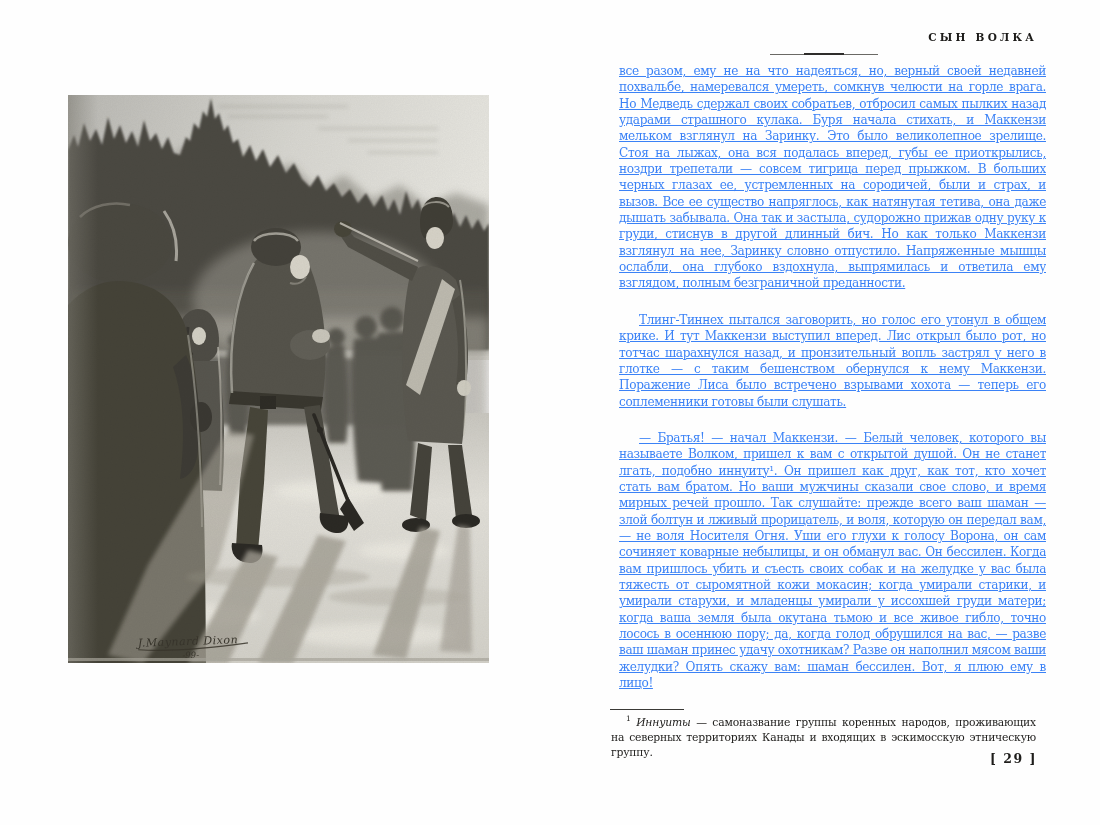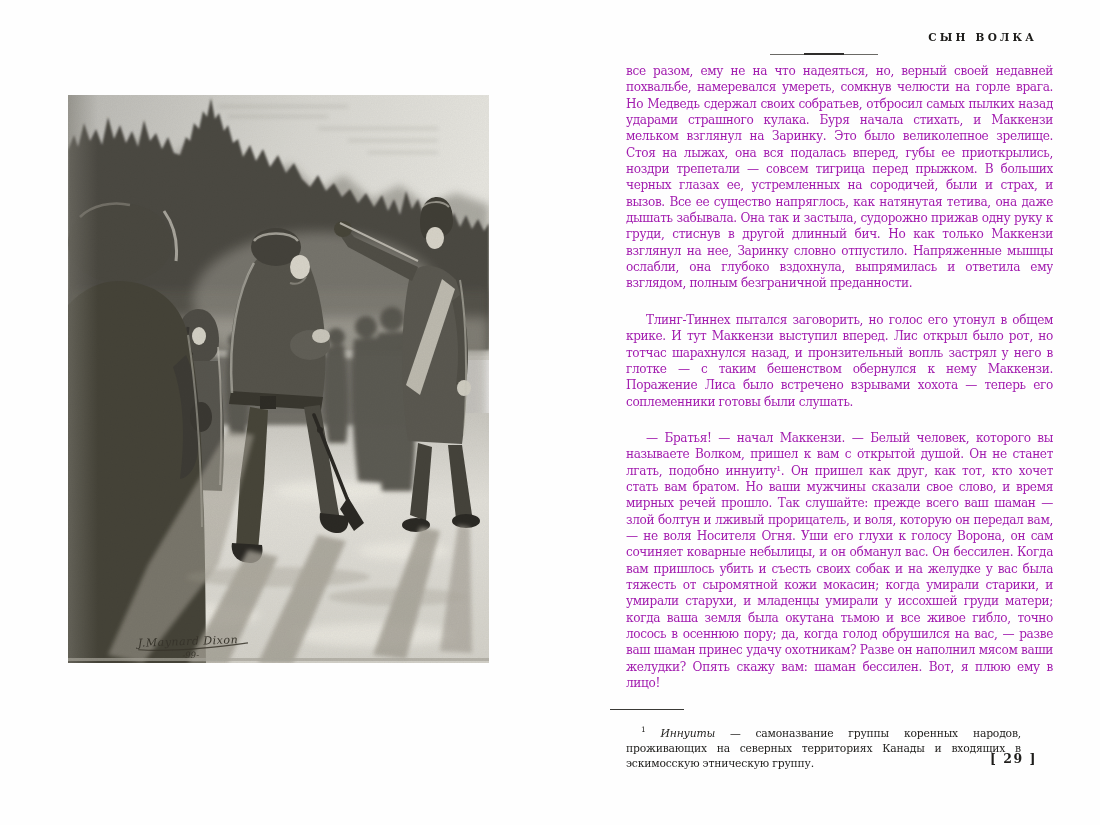--- a/index.html
+++ b/index.html
@@ -18,30 +18,30 @@
   .page-right{position:absolute;left:610px;top:0;width:427px;height:825px;}
   .running-head{
     position:absolute;top:31px;left:0;width:100%;text-align:right;
     font-weight:700;font-size:10.5px;letter-spacing:3.2px;color:#1c1b19;
   }
   .title-rule{position:absolute;top:52px;left:50%;transform:translateX(-50%);
     width:108px;height:4px;}
   .title-rule::before{content:"";position:absolute;left:0;right:0;top:1.5px;height:1px;background:#6a6965;}
   .title-rule::after{content:"";position:absolute;left:34px;width:40px;top:1px;height:2px;background:#2e2d2b;}
   .body-text{
-    position:absolute;top:63px;left:16px;width:427px;height:648px;overflow:hidden;
+    position:absolute;top:63px;left:9px;width:427px;height:648px;overflow:hidden;
     font-size:12.1px;line-height:16.35px;letter-spacing:-0.35px;
-    text-align:justify;color:#a21caf;
+    text-align:justify;color:#3b82f6;text-decoration:underline;
   }
   .body-text p{margin:0;}
   .body-text p.indent{text-indent:20px;margin-top:20px;}
   .footnote{position:absolute;top:709px;left:0;width:427px;color:#232220;}
   .fn-rule{width:74px;height:1px;background:#3a3936;margin:0 0 5px 0;}
   .fn-text{
-    margin:16px;font-size:10.8px;line-height:15px;letter-spacing:-0.2px;
+    margin:1px;font-size:10.8px;line-height:15px;letter-spacing:-0.2px;
     text-align:justify;text-indent:15px;
   }
   .fn-text sup{font-size:7.5px;line-height:0;}
   .fn-text i{font-style:italic;}
   .folio{
     position:absolute;top:751px;left:0;width:100%;text-align:right;
     font-weight:700;font-size:12.5px;letter-spacing:1.5px;color:#1e1d1b;
   }
 </style>
 </head>

